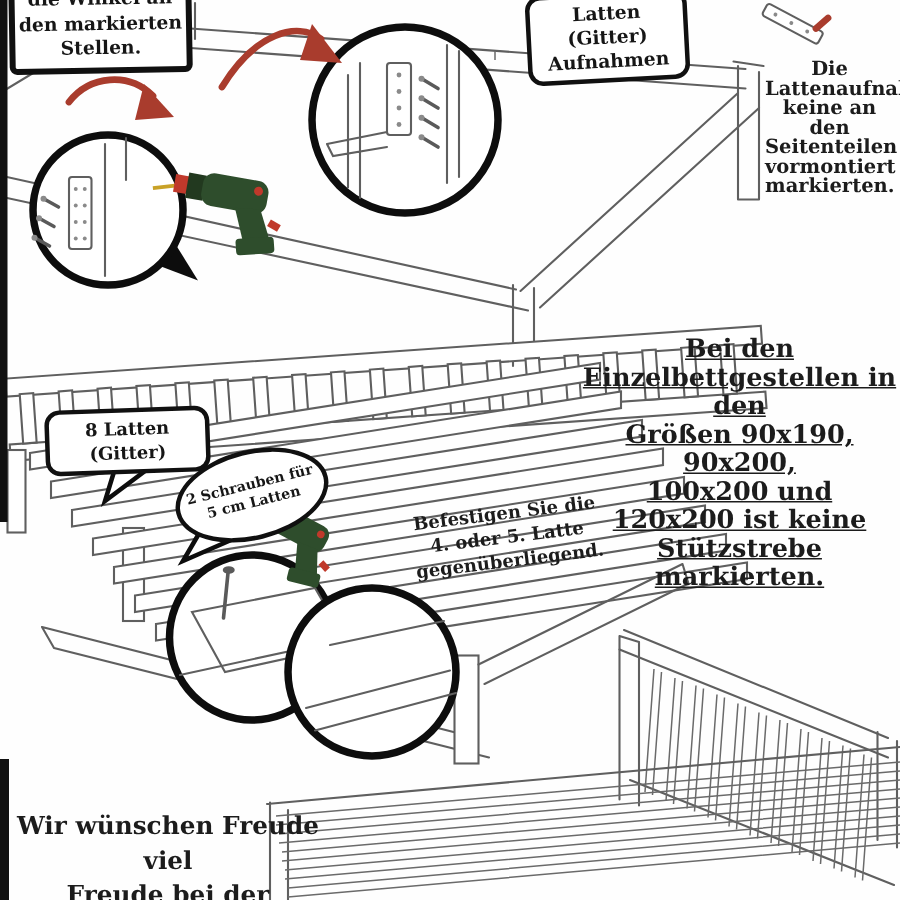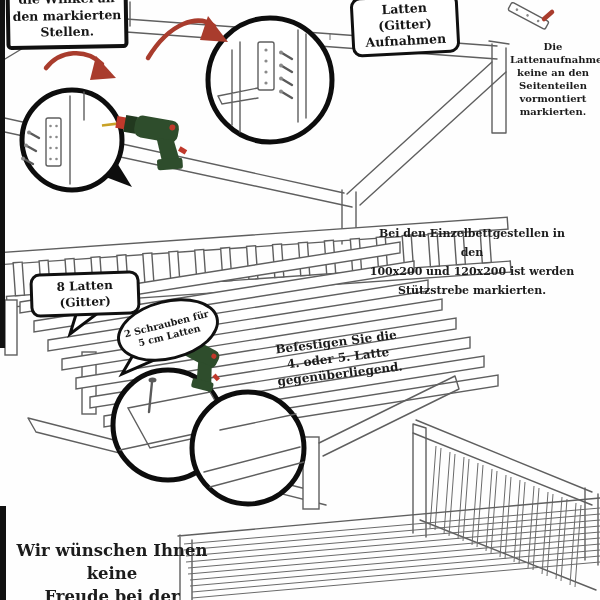--- a/index.html
+++ b/index.html
@@ -21,24 +21,24 @@
           text-align:center;font-weight:bold;color:#161616;z-index:3;}
   #bub-winkel{left:6px;top:-15px;width:114px;padding:2px 0 4px;border-width:4px;
               border-radius:5px;font-size:12.5px;line-height:16.5px;transform:rotate(-1deg);}
   #bub-latten{left:351px;top:-5px;width:102px;padding:3px 0;font-size:12.5px;
               line-height:16px;transform:rotate(-3deg);}
   #bub-acht{left:30px;top:272px;width:104px;padding:3px 0;font-size:12px;line-height:16px;
             transform:rotate(-2deg);}
   #bub-schrauben{left:116px;top:300px;width:98px;height:54px;border-radius:50%;
             font-size:9.5px;line-height:12px;transform:rotate(-14deg);
             display:flex;flex-direction:column;justify-content:center;}
-  #note-vormontiert{left:510px;top:40px;width:86px;font-size:10px;line-height:13px;}
+  #note-vormontiert{left:510px;top:40px;width:86px;font-size:13px;line-height:13px;}
   #note-befestigen{left:274px;top:334px;width:128px;font-size:12px;line-height:16px;
                    transform:rotate(-7deg);}
-  #note-einzelbett{left:367px;top:224px;width:210px;font-size:11px;line-height:19px;}
+  #note-einzelbett{left:388px;top:224px;width:210px;font-size:17px;line-height:19px;text-decoration:underline;}
   #note-abschluss{left:0px;top:539px;width:224px;font-size:16.5px;line-height:23px;}
   .edge{position:absolute;background:#111;z-index:4;}
   #edge-top{left:0;top:0;width:5px;height:348px;}
   #edge-bottom{left:0;top:506px;width:6px;height:94px;}
 </style>
 </head>
 <body>
 
 <svg class="layer" width="600" height="600" viewBox="0 0 600 600">
   <defs>
@@ -227,24 +227,25 @@
 </div>
 
 <div class="txt" id="note-befestigen">
   <div>Befestigen Sie die</div>
   <div>4. oder 5. Latte</div>
   <div>gegenüberliegend.</div>
 </div>
 
 <div class="txt" id="note-einzelbett">
   <div>Bei den Einzelbettgestellen in den</div>
-  <div>100x200 und 120x200 ist werden</div>
+  <div>Größen 90x190, 90x200,</div>
+  <div>100x200 und 120x200 ist keine</div>
   <div>Stützstrebe markierten.</div>
 </div>
 
 <div class="txt" id="note-abschluss">
-  <div>Wir wünschen Ihnen keine</div>
+  <div>Wir wünschen Freude viel</div>
   <div>Freude bei der Nutzung.</div>
 
 </div>
 
 <div class="edge" id="edge-top"></div>
 <div class="edge" id="edge-bottom"></div>
 
 </body></html>

